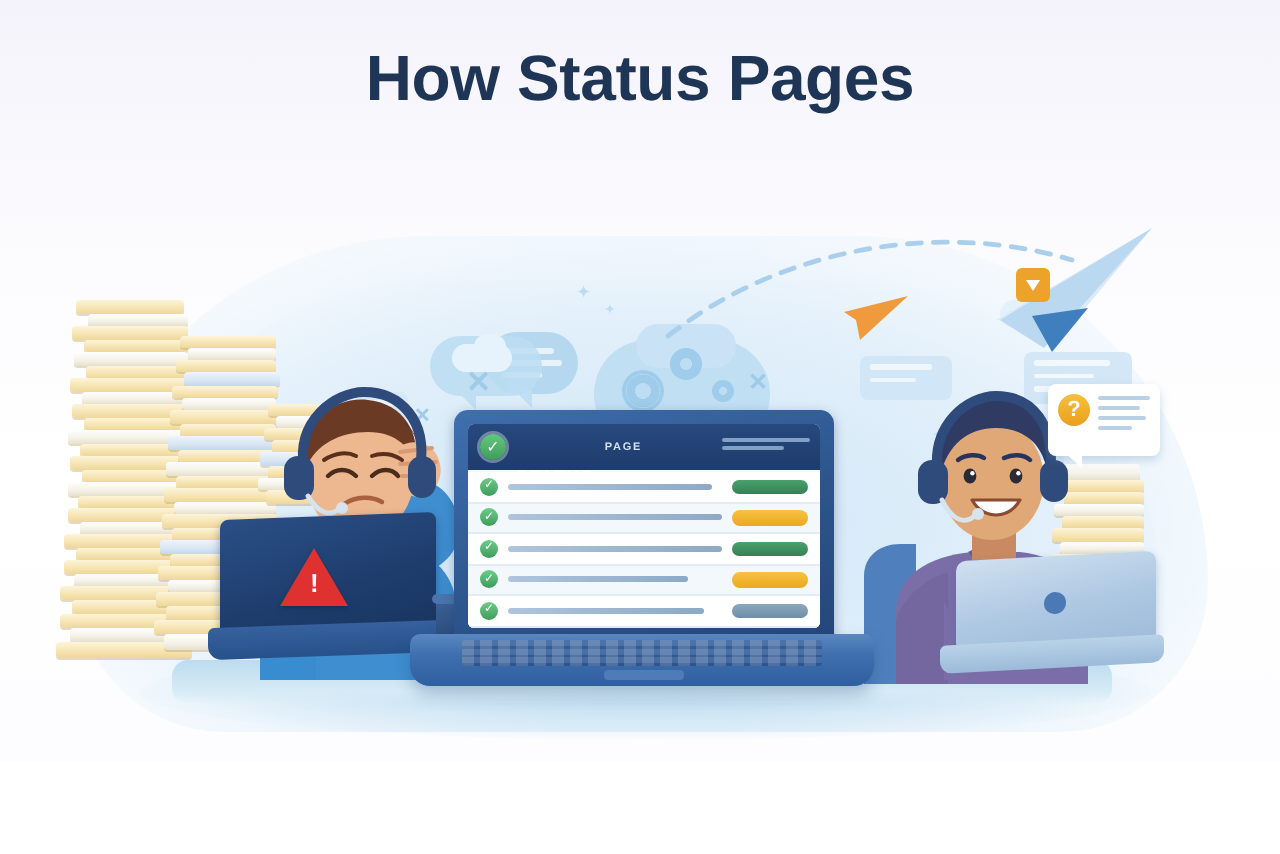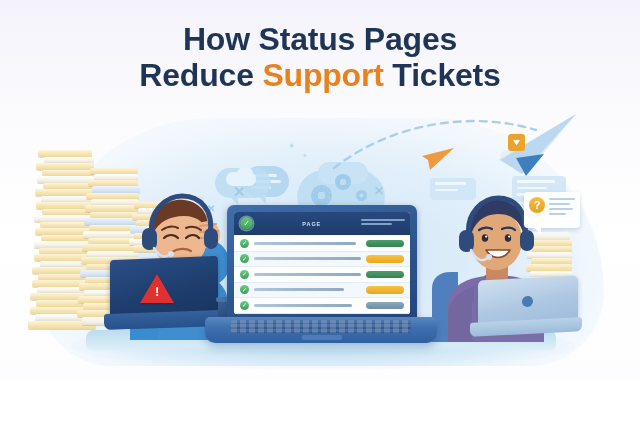--- a/index.html
+++ b/index.html
@@ -252,21 +252,20 @@
 </head>
 <body>
 
 <div id="canvas">
 
   <div class="halo"></div>
   <div class="halo2"></div>
 
   <div class="title">
     <div class="line line1">How Status Pages</div>
-    <div class="line line2"><span>Reduce </span><span class="accent">Support</span><span> Tickets</span></div>
   </div>
 
   <div class="bgcard" style="left:512px;top:176px;width:54px;height:26px;">
     <i style="width:70%"></i>
       <i style="width:55%"></i>
       <i style="width:62%"></i>
   </div>
   <div class="bgcard" style="left:430px;top:178px;width:46px;height:22px;">
     <i style="width:68%"></i>
       <i style="width:50%"></i>

